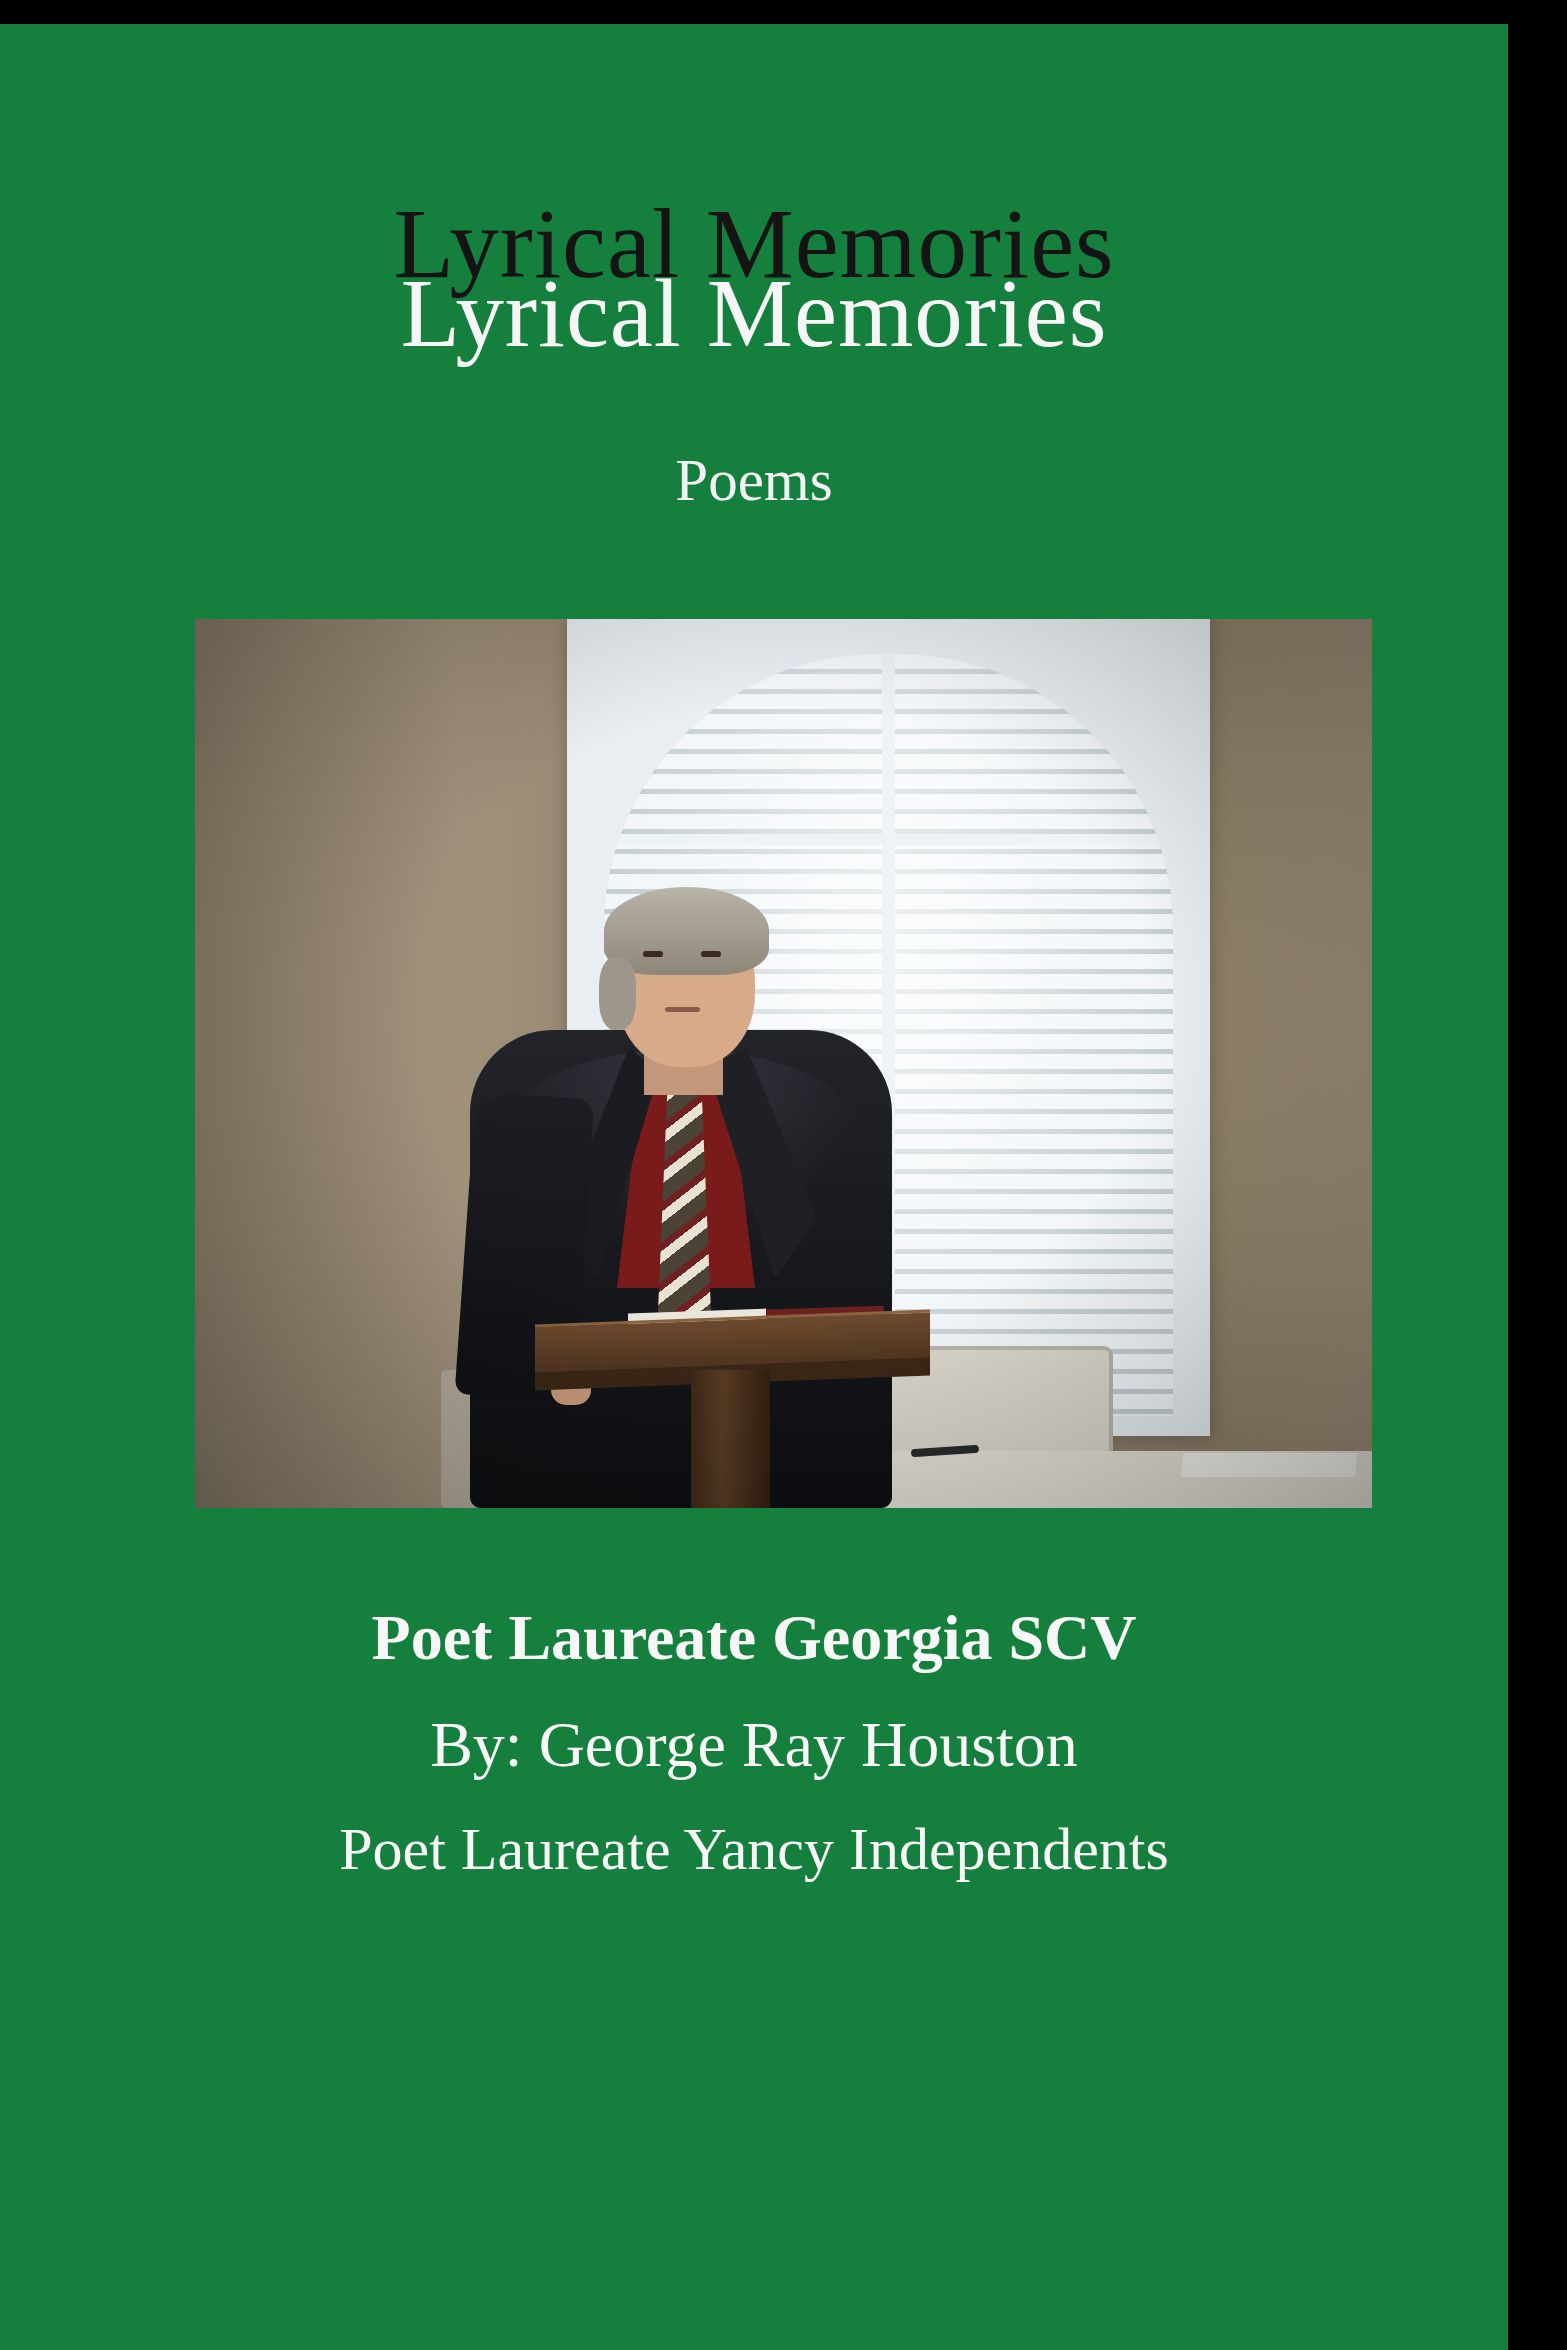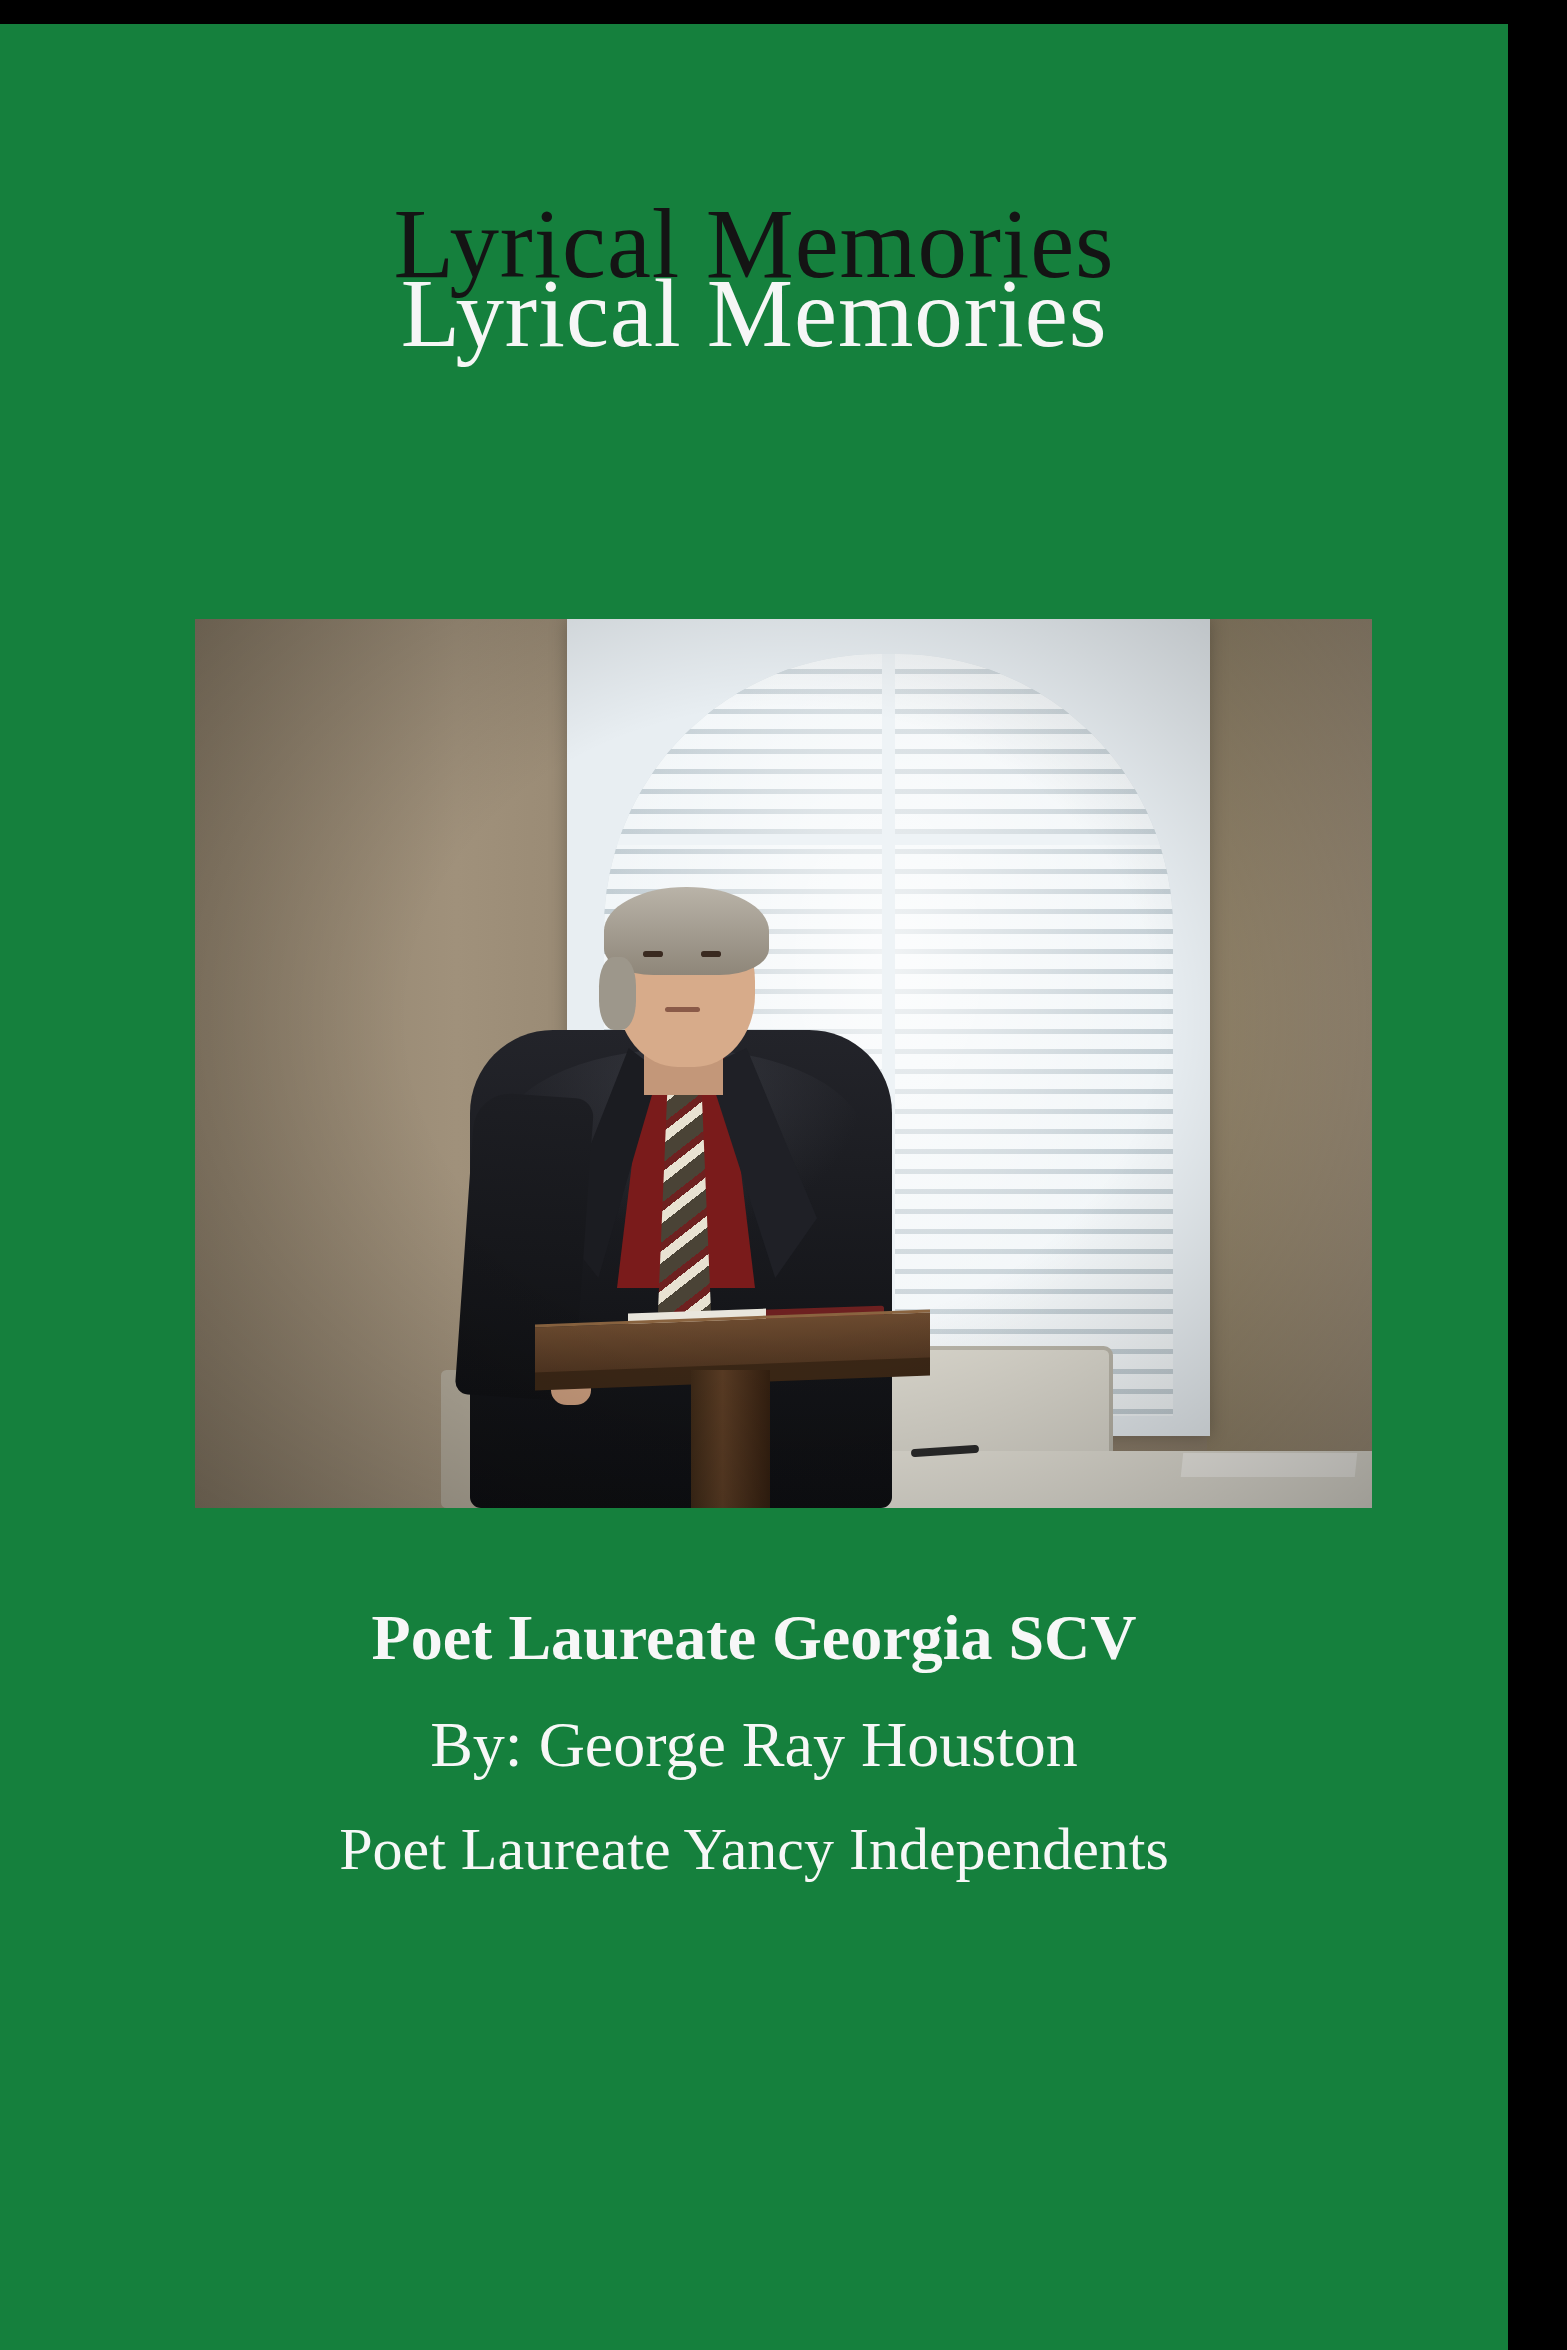--- a/index.html
+++ b/index.html
@@ -410,20 +410,21 @@
   .credit-2 { font-size: 64px; font-weight: bold; margin-bottom: 40px; }
   .credit-3 { font-size: 60px; font-weight: normal; }
 </style>
 </head>
 <body>
 
 <div class="cover">
 
   <div class="title-ghost">Lyrical Memories</div>
   <div class="title-main">Lyrical Memories</div>
+  <div class="subtitle">Poems</div>
 
   <div class="photo-frame">
     <div class="photo">
 
       <div class="wall-left"></div>
       <div class="wall-right"></div>
 
       <div class="win-casing">
         <div class="win-inner">
           <div class="blinds"></div>

